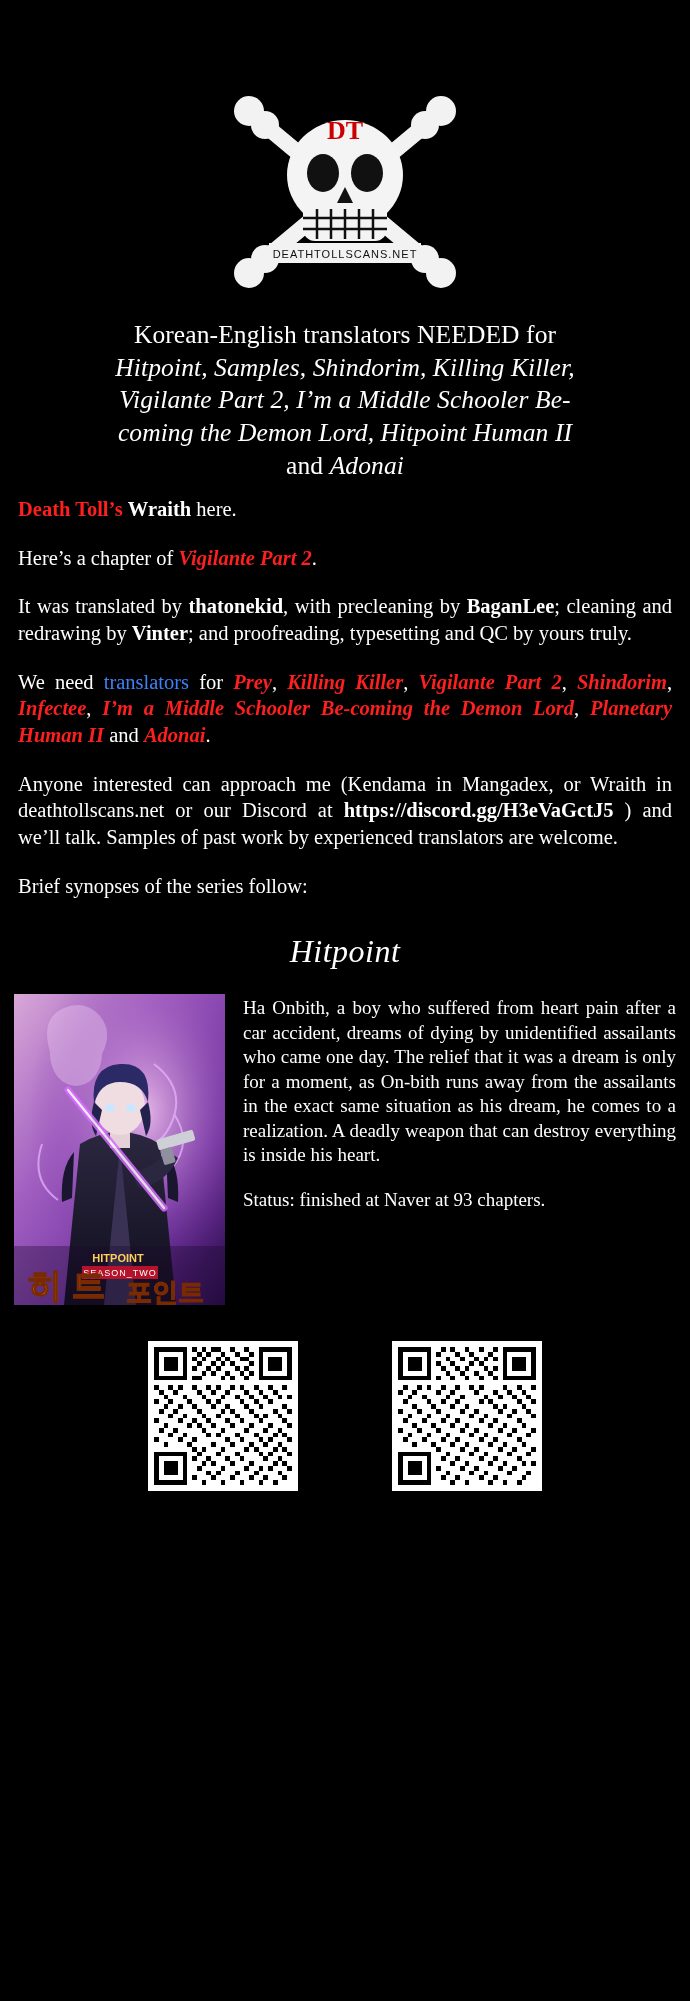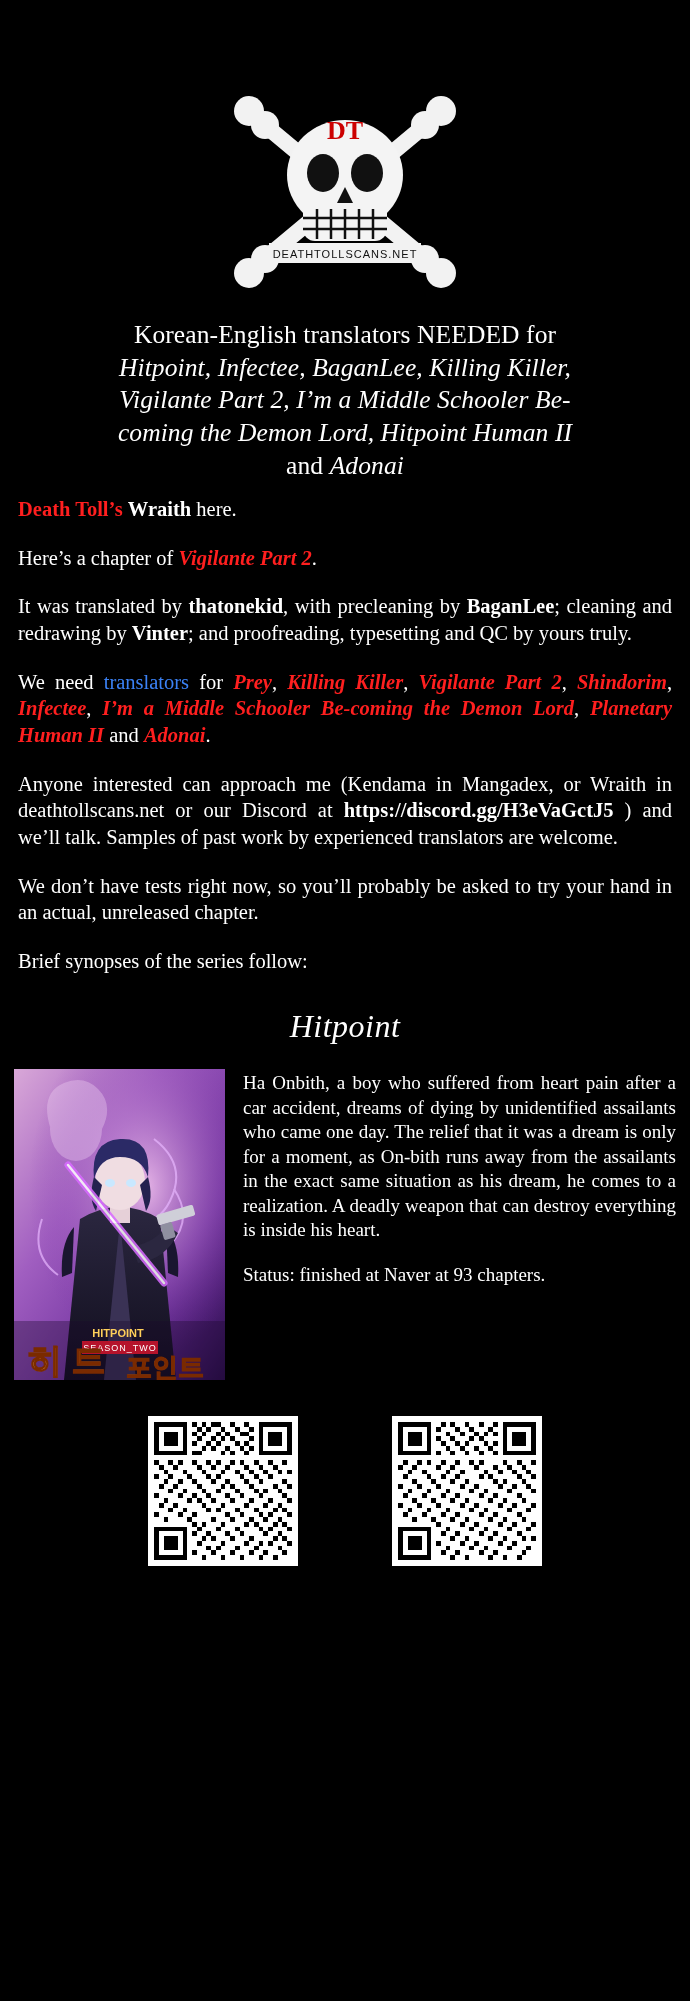--- a/index.html
+++ b/index.html
@@ -154,39 +154,38 @@
 
       <text x="130" y="52" text-anchor="middle" font-family="'Liberation Serif', serif" font-size="26" font-weight="bold" fill="#cc0000">DT</text>
 
       <rect x="54" y="156" width="152" height="20" fill="#f2f2f2"></rect>
       <text x="130" y="171" text-anchor="middle" font-family="'Liberation Sans', sans-serif" font-size="11" letter-spacing="1" fill="#111">DEATHTOLLSCANS.NET</text>
     </svg>
   </div>
 
   <div class="headline">
     <div>Korean-English translators NEEDED for</div>
-    <div class="it">Hitpoint, Infectee, BaganLee, Killing Killer,</div>
+    <div class="it">Hitpoint, Samples, Shindorim, Killing Killer,</div>
     <div class="it">Vigilante Part 2, I’m a Middle Schooler Be-</div>
     <div class="it">coming the Demon Lord, Hitpoint Human II</div>
     <div><span>and </span><span class="it">Adonai</span></div>
   </div>
 
   <div class="body-block">
 
     <p class="para"><span class="red b">Death Toll’s</span> <span class="b">Wraith</span><span> here.</span></p>
 
     <p class="para"><span>Here’s a chapter of </span><span class="red-i">Vigilante Part 2</span><span>.</span></p>
 
     <p class="para"><span>It was translated by </span><span class="b">thatonekid</span><span>, with precleaning by </span><span class="b">BaganLee</span><span>; cleaning and redrawing by </span><span class="b">Vinter</span><span>; and proofreading, typesetting and QC by yours truly.</span></p>
 
     <p class="para"><span>We need </span><span class="blue">translators</span><span> for </span><span class="red-i">Prey</span>, <span class="red-i">Killing Killer</span>, <span class="red-i">Vigilante Part 2</span>, <span class="red-i">Shindorim</span>, <span class="red-i">Infectee</span>, <span class="red-i">I’m a Middle Schooler Be-coming the Demon Lord</span>, <span class="red-i">Planetary Human II</span><span> and </span><span class="red-i">Adonai</span><span>.</span></p>
 
     <p class="para"><span>Anyone interested can approach me (Kendama in Mangadex, or Wraith in deathtollscans.net or our Discord at </span><span class="b">https://discord.gg/H3eVaGctJ5</span><span> ) and we’ll talk. Samples of past work by experienced translators are welcome.</span></p>
 
-    <p class="para">We don’t have tests right now, so you’ll probably be asked to try your hand in an actual, unreleased chapter.</p>
 
     <p class="para">Brief synopses of the series follow:</p>
   </div>
 
   <div class="section-title">Hitpoint</div>
 
   <div class="series-row">
     <div class="cover">
       <svg class="cover-art" width="211" height="311" viewBox="0 0 211 311" preserveAspectRatio="none" aria-hidden="true">
         <defs>

